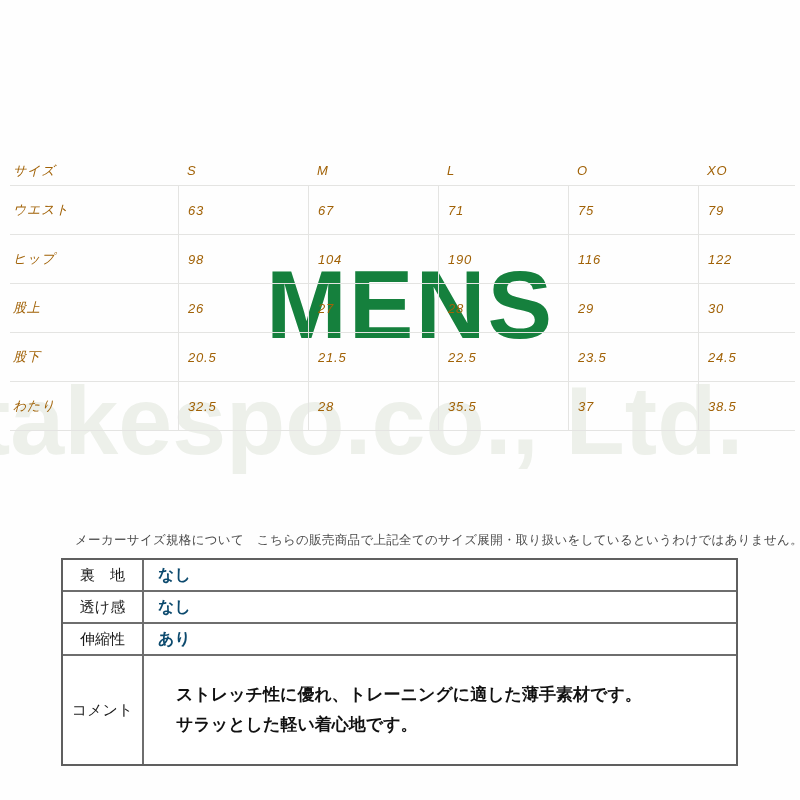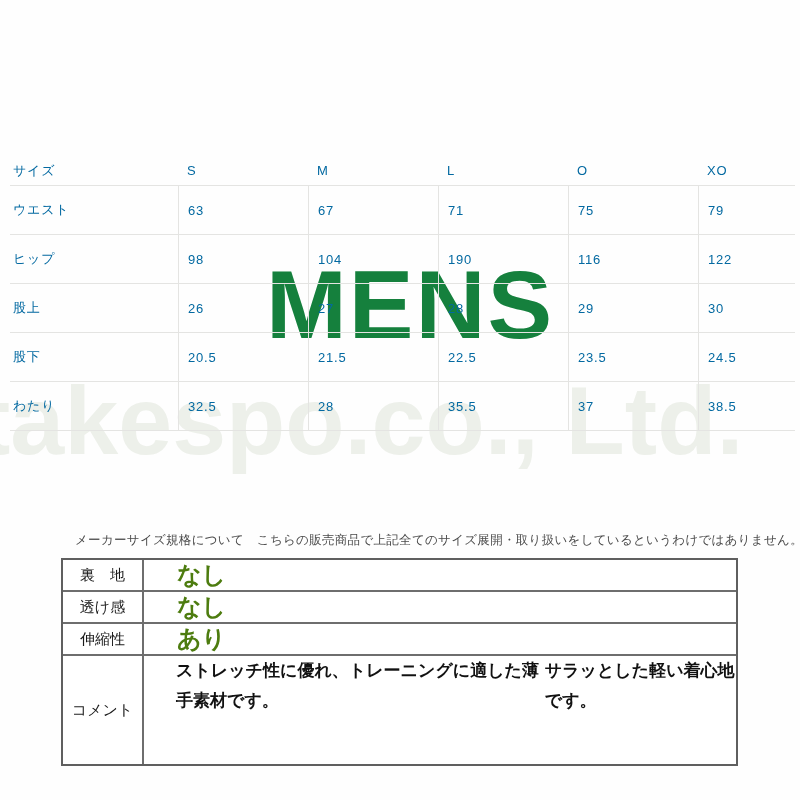--- a/index.html
+++ b/index.html
@@ -40,23 +40,24 @@
 
   
   .size-table {
     position: absolute;
     left: 10px; top: 156px;
     width: 785px;
     display: grid;
     grid-template-columns: 168px 130px 130px 130px 130px 97px;
     grid-template-rows: 30px 49px 49px 49px 49px 49px;
     z-index: 1;
-    color: #0369a1;
+    color: #a16207;
     font-size: 13px;
     letter-spacing: 0.8px;
+    font-style: italic;
   }
   .size-table .cell {
     display: flex;
     align-items: center;
     border-bottom: 1px solid #e4e4e2;
     background: transparent;
   }
   .size-table .th { padding-left: 9px; }
   .size-table .th-label { padding-left: 3px; }
   .size-table .rl { padding-left: 3px; }
@@ -98,31 +99,31 @@
     display: flex;
     align-items: center;
     justify-content: center;
     font-size: 15px;
     color: #1a1a1a;
   }
   .spec-value {
     flex: 1;
     display: flex;
     align-items: center;
-    padding-left: 33px;
+    padding-left: 14px;
     font-weight: bold;
-    font-size: 24px;
-    color: #4d7c0f;
+    font-size: 16px;
+    color: #0c4a6e;
   }
   .row-short { height: 30px; }
   .row-comment { height: 108px; }
   .comment-value {
     flex: 1;
     display: flex;
-    flex-direction: row;
+    flex-direction: column;
     justify-content: center;
     padding-left: 32px;
     font-weight: bold;
     font-size: 17px;
     line-height: 30px;
     color: #111111;
   }
 </style>
 </head>
 <body>

